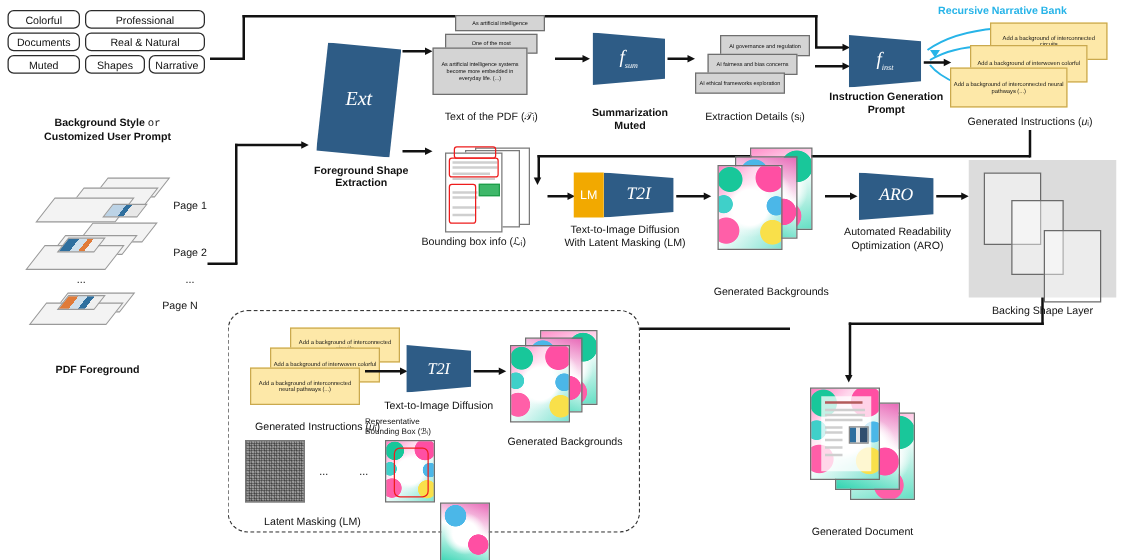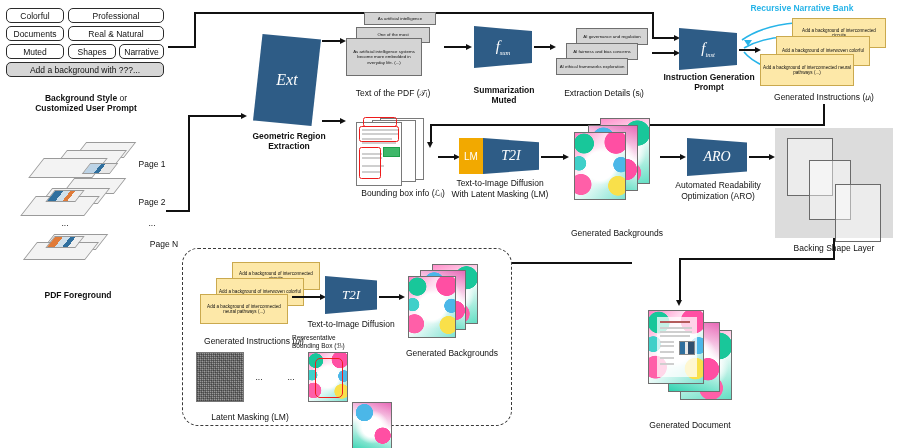--- a/index.html
+++ b/index.html
@@ -85,25 +85,24 @@
   <div class="pill" style="position:absolute;left:0;top:0;width:58px;height:15px;">Colorful</div>
   <div class="pill" style="position:absolute;left:62px;top:0;width:96px;height:15px;">Professional</div>
 
   <div class="pill" style="position:absolute;left:0;top:18px;width:58px;height:15px;">Documents</div>
   <div class="pill" style="position:absolute;left:62px;top:18px;width:96px;height:15px;">Real &amp; Natural</div>
 
   <div class="pill" style="position:absolute;left:0;top:36px;width:58px;height:15px;">Muted</div>
   <div class="pill" style="position:absolute;left:62px;top:36px;width:48px;height:15px;">Shapes</div>
   <div class="pill" style="position:absolute;left:113px;top:36px;width:45px;height:15px;">Narrative</div>
 
-  <div class="pill shaded" style="position:absolute;left:0;top:54px;width:158px;height:15px;">Add a background with ???...</div>
 </div>
 <div class="abs lbl" style="left:6px;top:93px;width:160px;">
   <span>Background Style</span>
-  <span style="font-weight:normal;">or</span><br>
+  <span style="font-weight:normal;font-family:Liberation Mono, monospace;">or</span><br>
   <span>Customized User Prompt</span>
 </div>
 
 <div class="ln" style="left:168px;top:46px;width:28px;height:1.6px;"></div>
 <div class="ln" style="left:194px;top:12px;width:1.6px;height:36px;"></div>
 <div class="ln" style="left:194px;top:12px;width:460px;height:1.6px;"></div>
 <div class="ln" style="left:652px;top:12px;width:1.6px;height:26px;"></div>
 <div class="ln" style="left:652px;top:37px;width:24px;height:1.6px;"></div>
 <div class="arw r" style="left:674px;top:34.5px;"></div>
 
@@ -120,34 +119,34 @@
   <div class="pdfpage" style="position:absolute;left:20px;top:56px;width:64px;height:20px;"></div>
   <div class="abs" style="left:42px;top:50px;width:28px;height:10px;background:linear-gradient(90deg,#2f6f9e 0 30%,#cfe0ec 30% 55%,#e07b39 55% 72%,#efefef 72% 100%);border:0.6px solid #9a9a9a;transform:skewX(-38deg);"></div>
   <div class="abs lbl-n" style="left:120px;top:57px;width:48px;">Page 2</div>
 
   <div class="abs lbl-n" style="left:42px;top:78px;width:30px;">...</div>
   <div class="abs lbl-n" style="left:120px;top:78px;width:48px;">...</div>
 
   <div class="pdfpage" style="position:absolute;left:40px;top:94px;width:54px;height:16px;"></div>
   <div class="pdfpage" style="position:absolute;left:22px;top:102px;width:62px;height:18px;"></div>
   <div class="abs" style="left:42px;top:96px;width:28px;height:10px;background:linear-gradient(90deg,#e07b39 0 28%,#cfe0ec 28% 54%,#2f6f9e 54% 74%,#efefef 74% 100%);border:0.6px solid #9a9a9a;transform:skewX(-38deg);"></div>
-  <div class="abs lbl-n" style="left:132px;top:99px;width:48px;">Page N</div>
+  <div class="abs lbl-n" style="left:112px;top:99px;width:48px;">Page N</div>
 </div>
 <div class="abs lbl" style="left:18px;top:290px;width:120px;">PDF Foreground</div>
 
 <div class="ln" style="left:166px;top:210px;width:24px;height:1.6px;"></div>
 <div class="ln" style="left:188px;top:115px;width:1.6px;height:96px;"></div>
 <div class="ln" style="left:188px;top:115px;width:55px;height:1.6px;"></div>
 <div class="arw r" style="left:241px;top:112.5px;"></div>
 
 <div class="abs trap para" style="left:253px;top:34px;width:68px;height:92px;font-size:16px;">
   <span>Ext</span>
 </div>
 <div class="abs lbl" style="left:243px;top:131px;width:92px;">
-  <span>Geometric Region</span><br>
+  <span>Foreground Shape</span><br>
   <span>Extraction</span>
 </div>
 
 <div class="ln" style="left:322px;top:40px;width:20px;height:1.6px;"></div>
 <div class="arw r" style="left:340px;top:37.5px;"></div>
 <div class="ln" style="left:322px;top:120px;width:20px;height:1.6px;"></div>
 <div class="arw r" style="left:340px;top:117.5px;"></div>
 
 <div class="abs" style="left:344px;top:12px;width:100px;height:72px;">
   <div class="gcard" style="position:absolute;left:20px;top:0px;width:72px;height:13px;">As artificial intelligence</div>
@@ -219,21 +218,21 @@
     <div class="tl" style="left:5px;top:30px;width:20px;"></div>
     <div class="tl" style="left:5px;top:34px;width:20px;"></div>
     <div class="tl" style="left:5px;top:42px;width:22px;"></div>
     <div class="tl" style="left:5px;top:48px;width:18px;"></div>
     <div class="redbox" style="left:6px;top:-6px;width:34px;height:10px;"></div>
     <div class="redbox" style="left:2px;top:3px;width:40px;height:16px;"></div>
     <div class="redbox" style="left:2px;top:24px;width:22px;height:32px;"></div>
     <div class="greenbox" style="left:26px;top:24px;width:17px;height:10px;"></div>
   </div>
 </div>
-<div class="abs lbl-n" style="left:340px;top:188px;width:126px;">Bounding box info (ℒᵢ)</div>
+<div class="abs lbl-n" style="left:316px;top:188px;width:126px;">Bounding box info (ℒᵢ)</div>
 
 <div class="ln" style="left:438px;top:156px;width:18px;height:1.6px;"></div>
 <div class="arw r" style="left:454px;top:153.5px;"></div>
 
 <div class="abs" style="left:459px;top:138px;width:24px;height:36px;background:#f2a900;display:flex;align-items:center;justify-content:center;color:#fff;font-size:10px;">
   <span>LM</span>
 </div>
 <div class="abs trap right" style="left:483px;top:138px;width:56px;height:36px;font-size:14px;">
   <span>T2I</span>
 </div>

